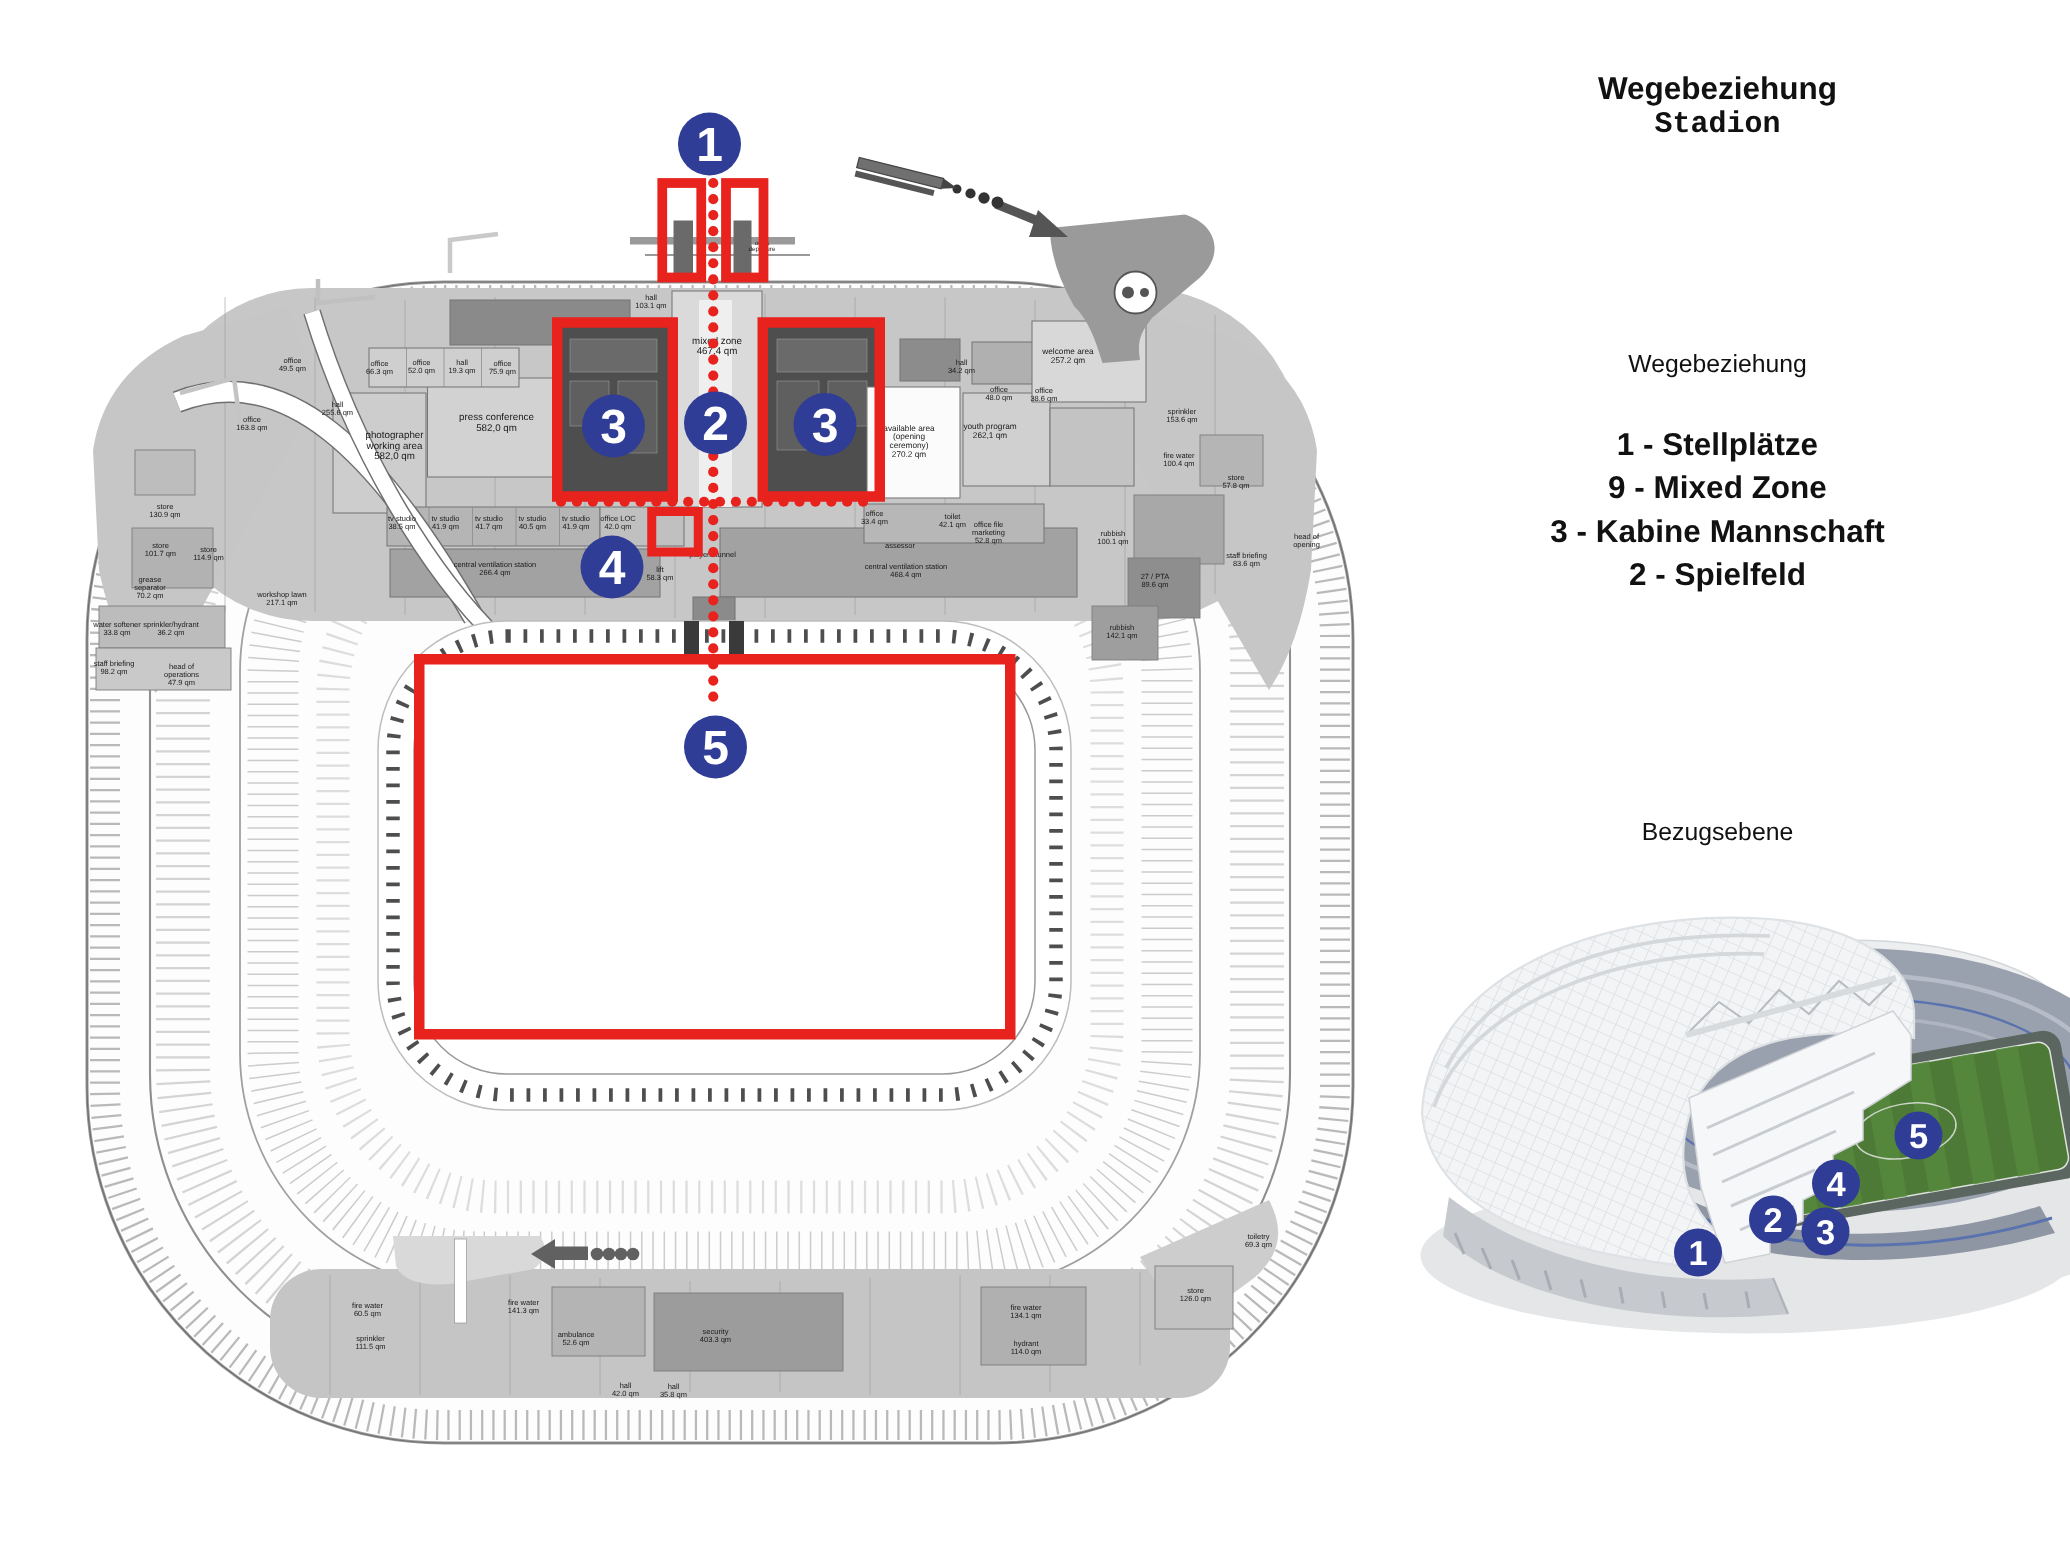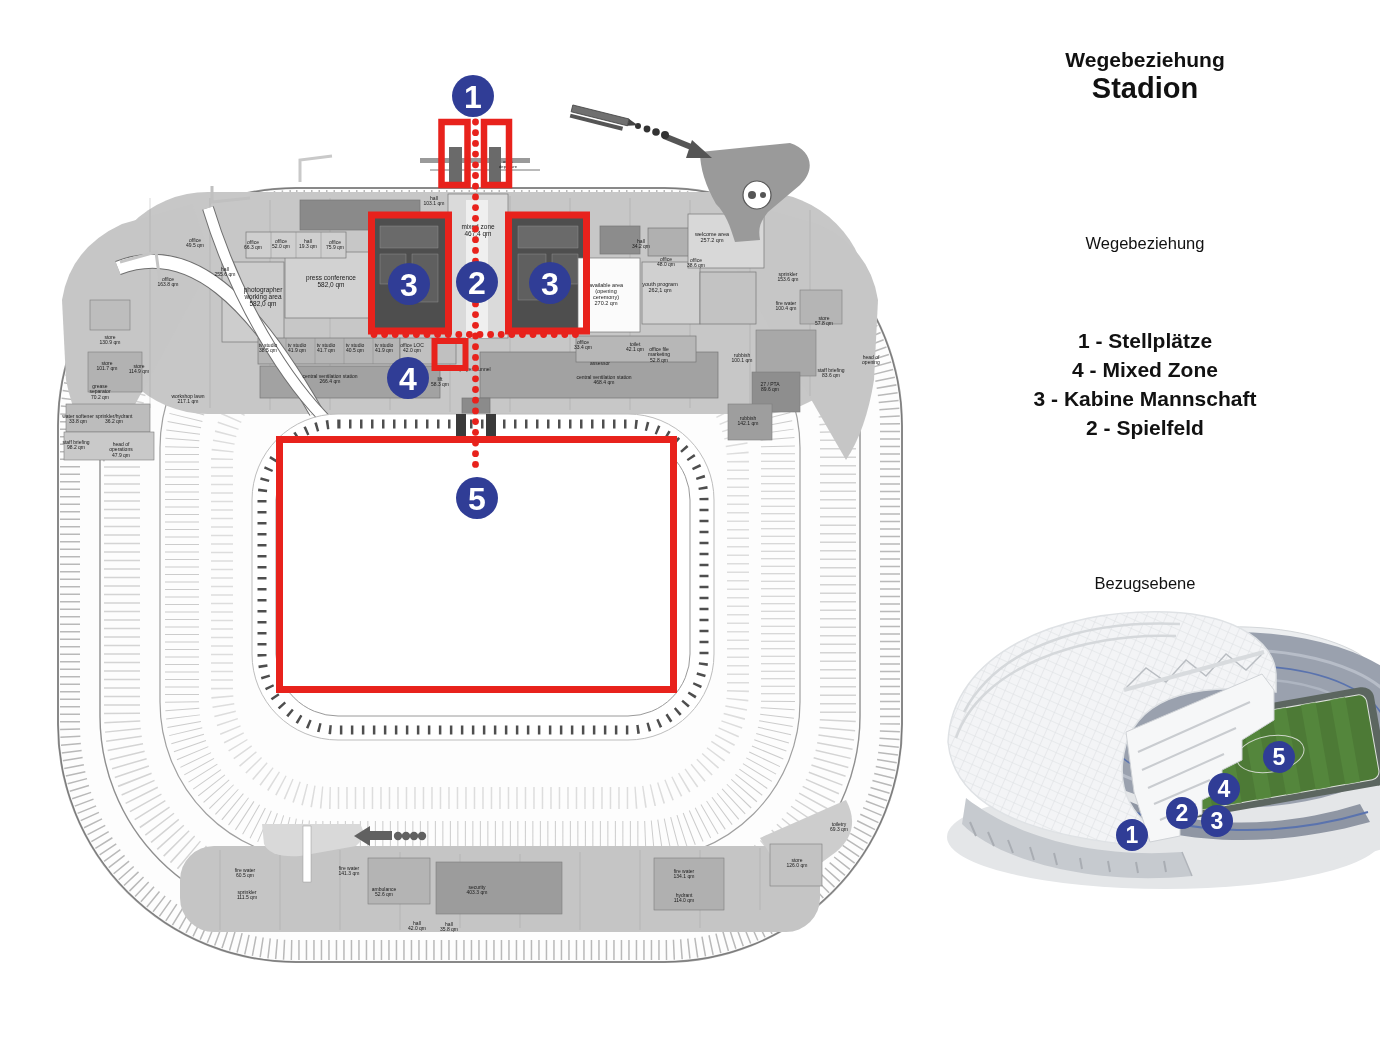--- a/index.html
+++ b/index.html
@@ -3,25 +3,25 @@
 <meta charset="utf-8">
 <style>
   html,body{margin:0;padding:0;background:#ffffff;}
   body{width:1380px;height:1037px;position:relative;overflow:hidden;
        font-family:"Liberation Sans","DejaVu Sans",sans-serif;color:#111;}
   #stage{position:absolute;inset:0;}
   #plan-svg{position:absolute;left:0;top:0;}
   #right-col{position:absolute;left:930px;top:0;width:430px;text-align:center;}
   .title-block{position:absolute;left:0;top:48px;width:430px;line-height:1.15;}
   .title-small{font-size:21px;font-weight:bold;}
-  .title-big{font-size:29px;font-weight:bold;}
+  .title-big{font-size:20px;font-weight:bold;font-family:Liberation Mono, monospace;}
   .legend-heading{position:absolute;left:0;top:234px;width:430px;font-size:16.5px;}
-  .legend-list{position:absolute;left:0;top:282px;width:430px;margin-top:44px;}
+  .legend-list{position:absolute;left:0;top:282px;width:430px;}
   .legend-item{font-size:21px;font-weight:bold;line-height:29px;}
-  .section-label{position:absolute;left:0;top:574px;width:430px;font-size:16.5px;}
+  .section-label{position:absolute;left:0;top:546px;width:430px;font-size:16.5px;}
   #stadium3d{position:absolute;left:940px;top:592px;}
 </style>
 </head>
 <body>
 
 <div id="stage">
 
   <svg id="plan-svg" width="940" height="1037" viewBox="0 0 940 1037">
 
     <g>
@@ -316,21 +316,21 @@
   <div id="right-col">
     <div class="title-block">
       <div class="title-small">Wegebeziehung</div>
       <div class="title-big">Stadion</div>
     </div>
 
     <div class="legend-heading">Wegebeziehung</div>
 
     <div class="legend-list" id="legend-list">
         <div class="legend-item">1 - Stellplätze</div>
-        <div class="legend-item">4 - Mixed Zone</div>
+        <div class="legend-item">9 - Mixed Zone</div>
         <div class="legend-item">3 - Kabine Mannschaft</div>
         <div class="legend-item">2 - Spielfeld</div>
       </div>
 
     <div class="section-label">Bezugsebene</div>
   </div>
 
   <svg id="stadium3d" width="440" height="330" viewBox="0 0 440 330">
     <defs>
       <pattern id="quilt" width="9" height="9" patternUnits="userSpaceOnUse" patternTransform="rotate(24)">

